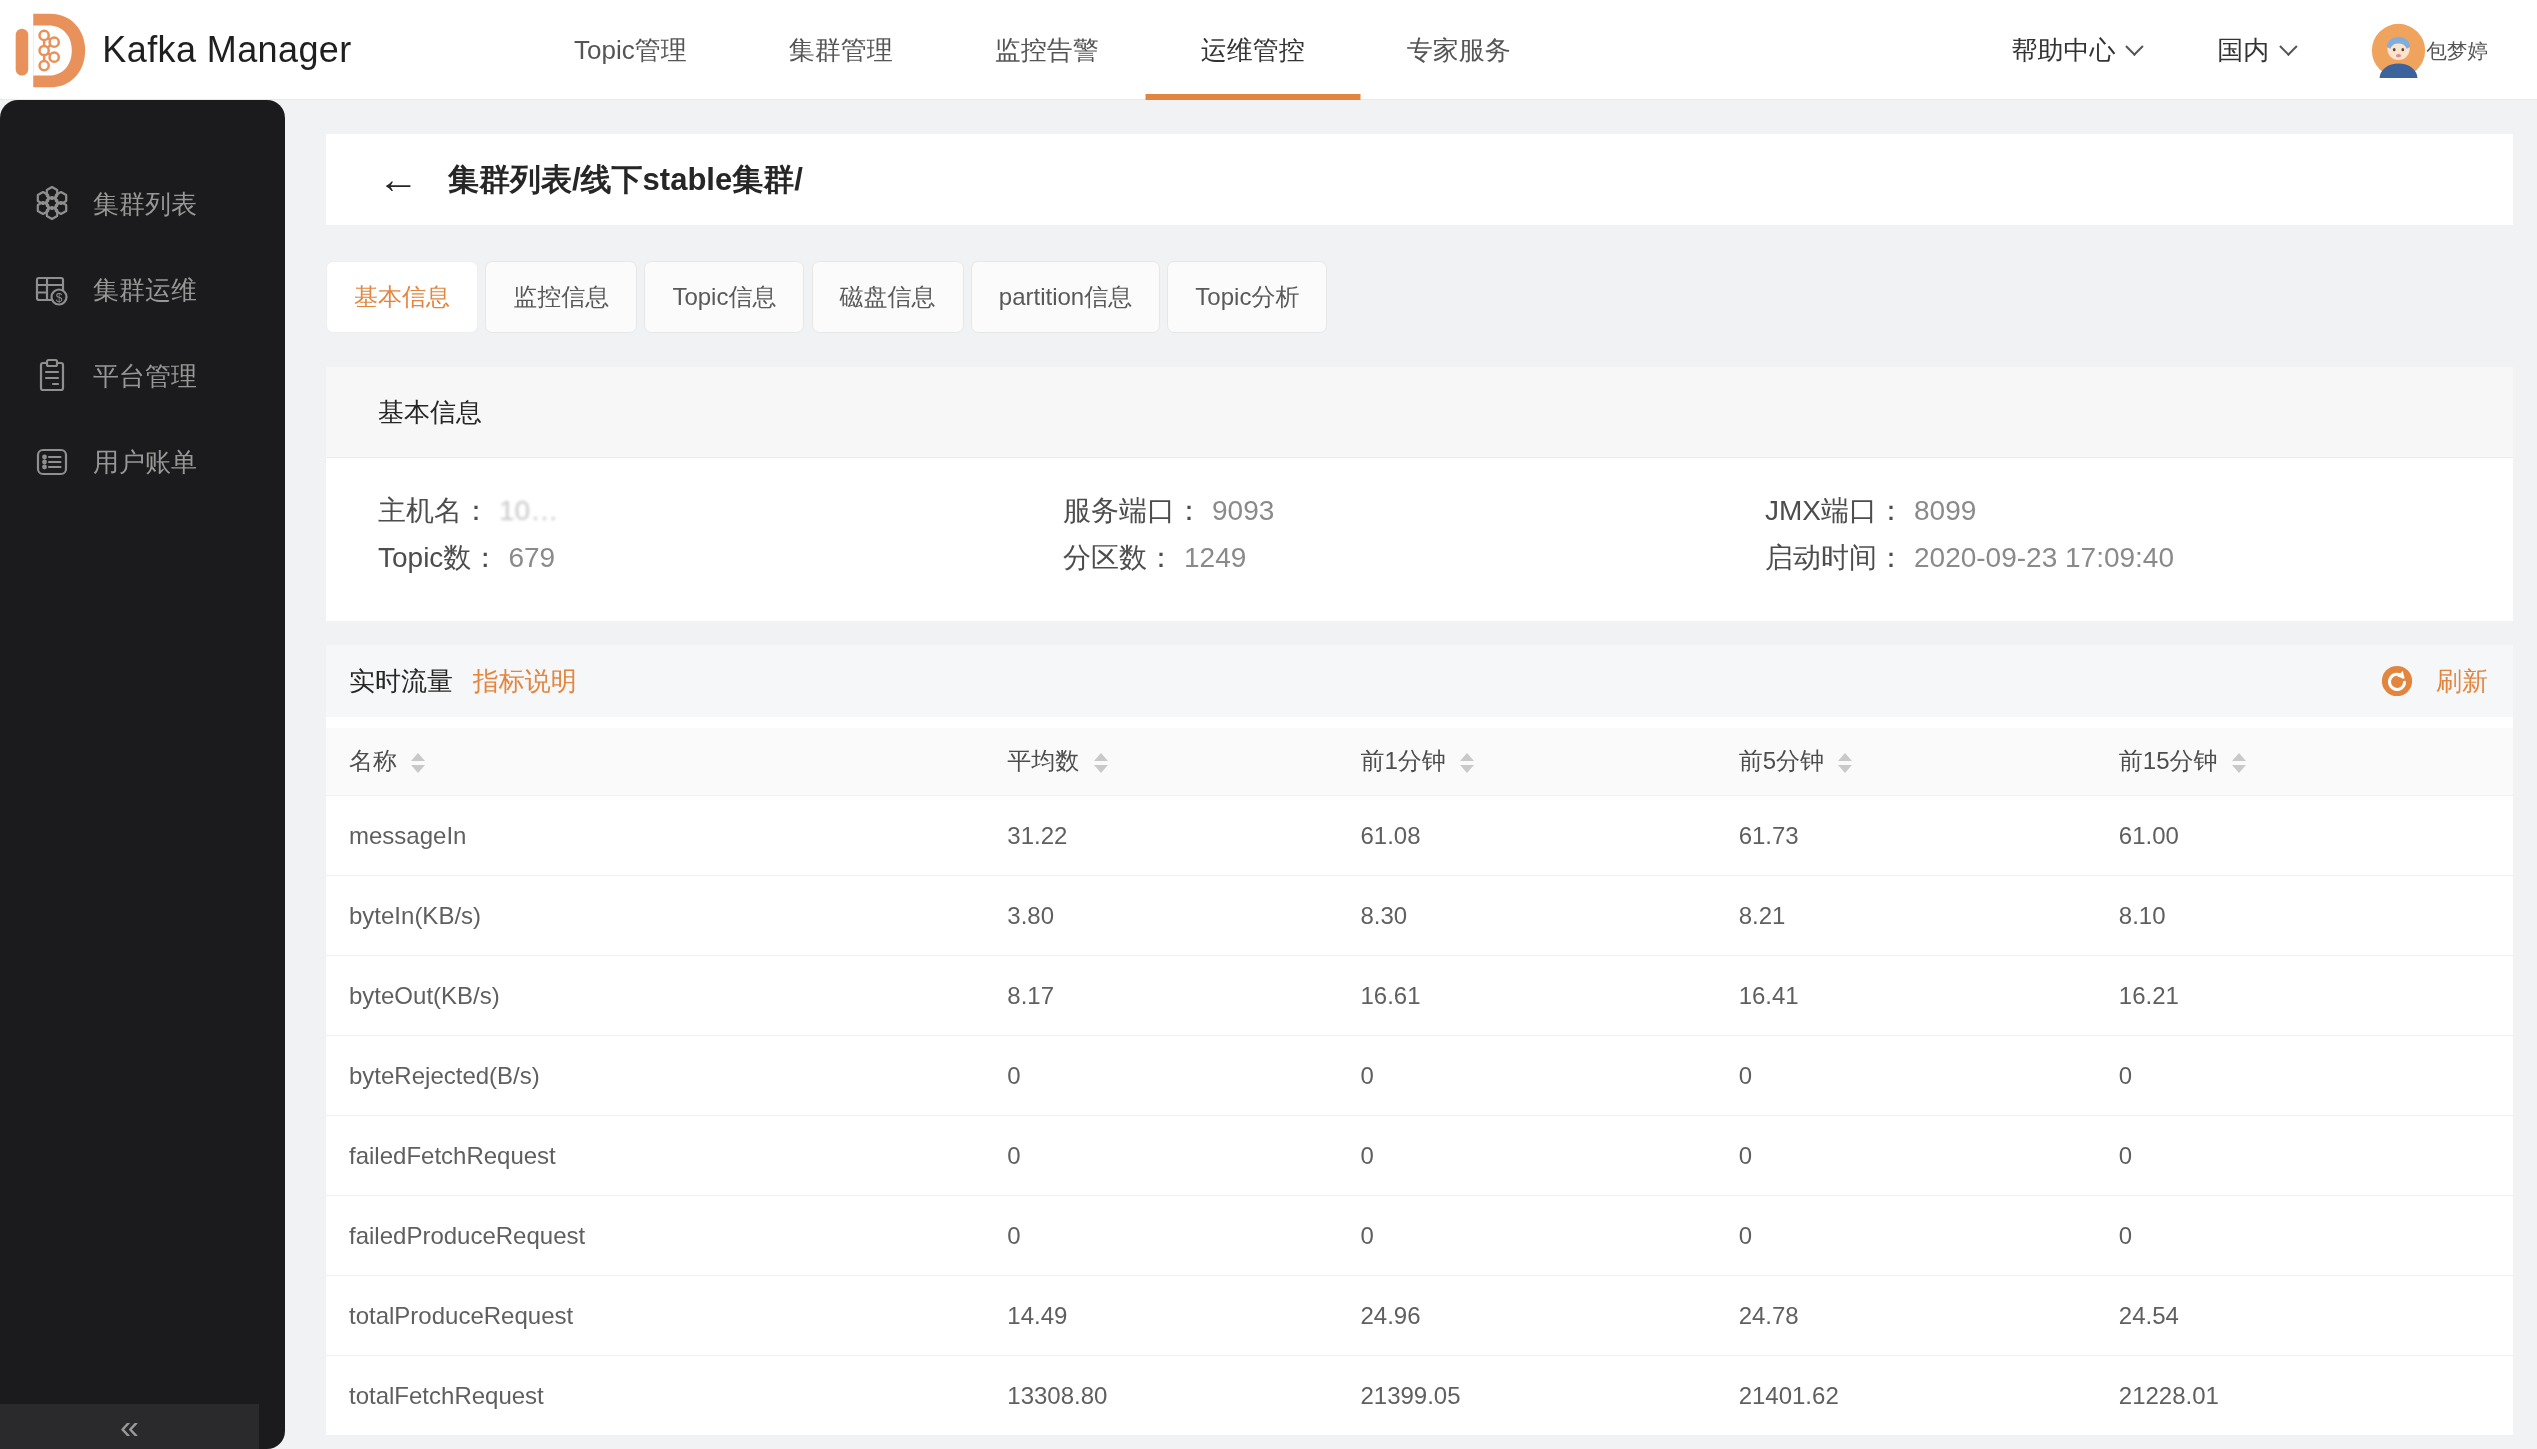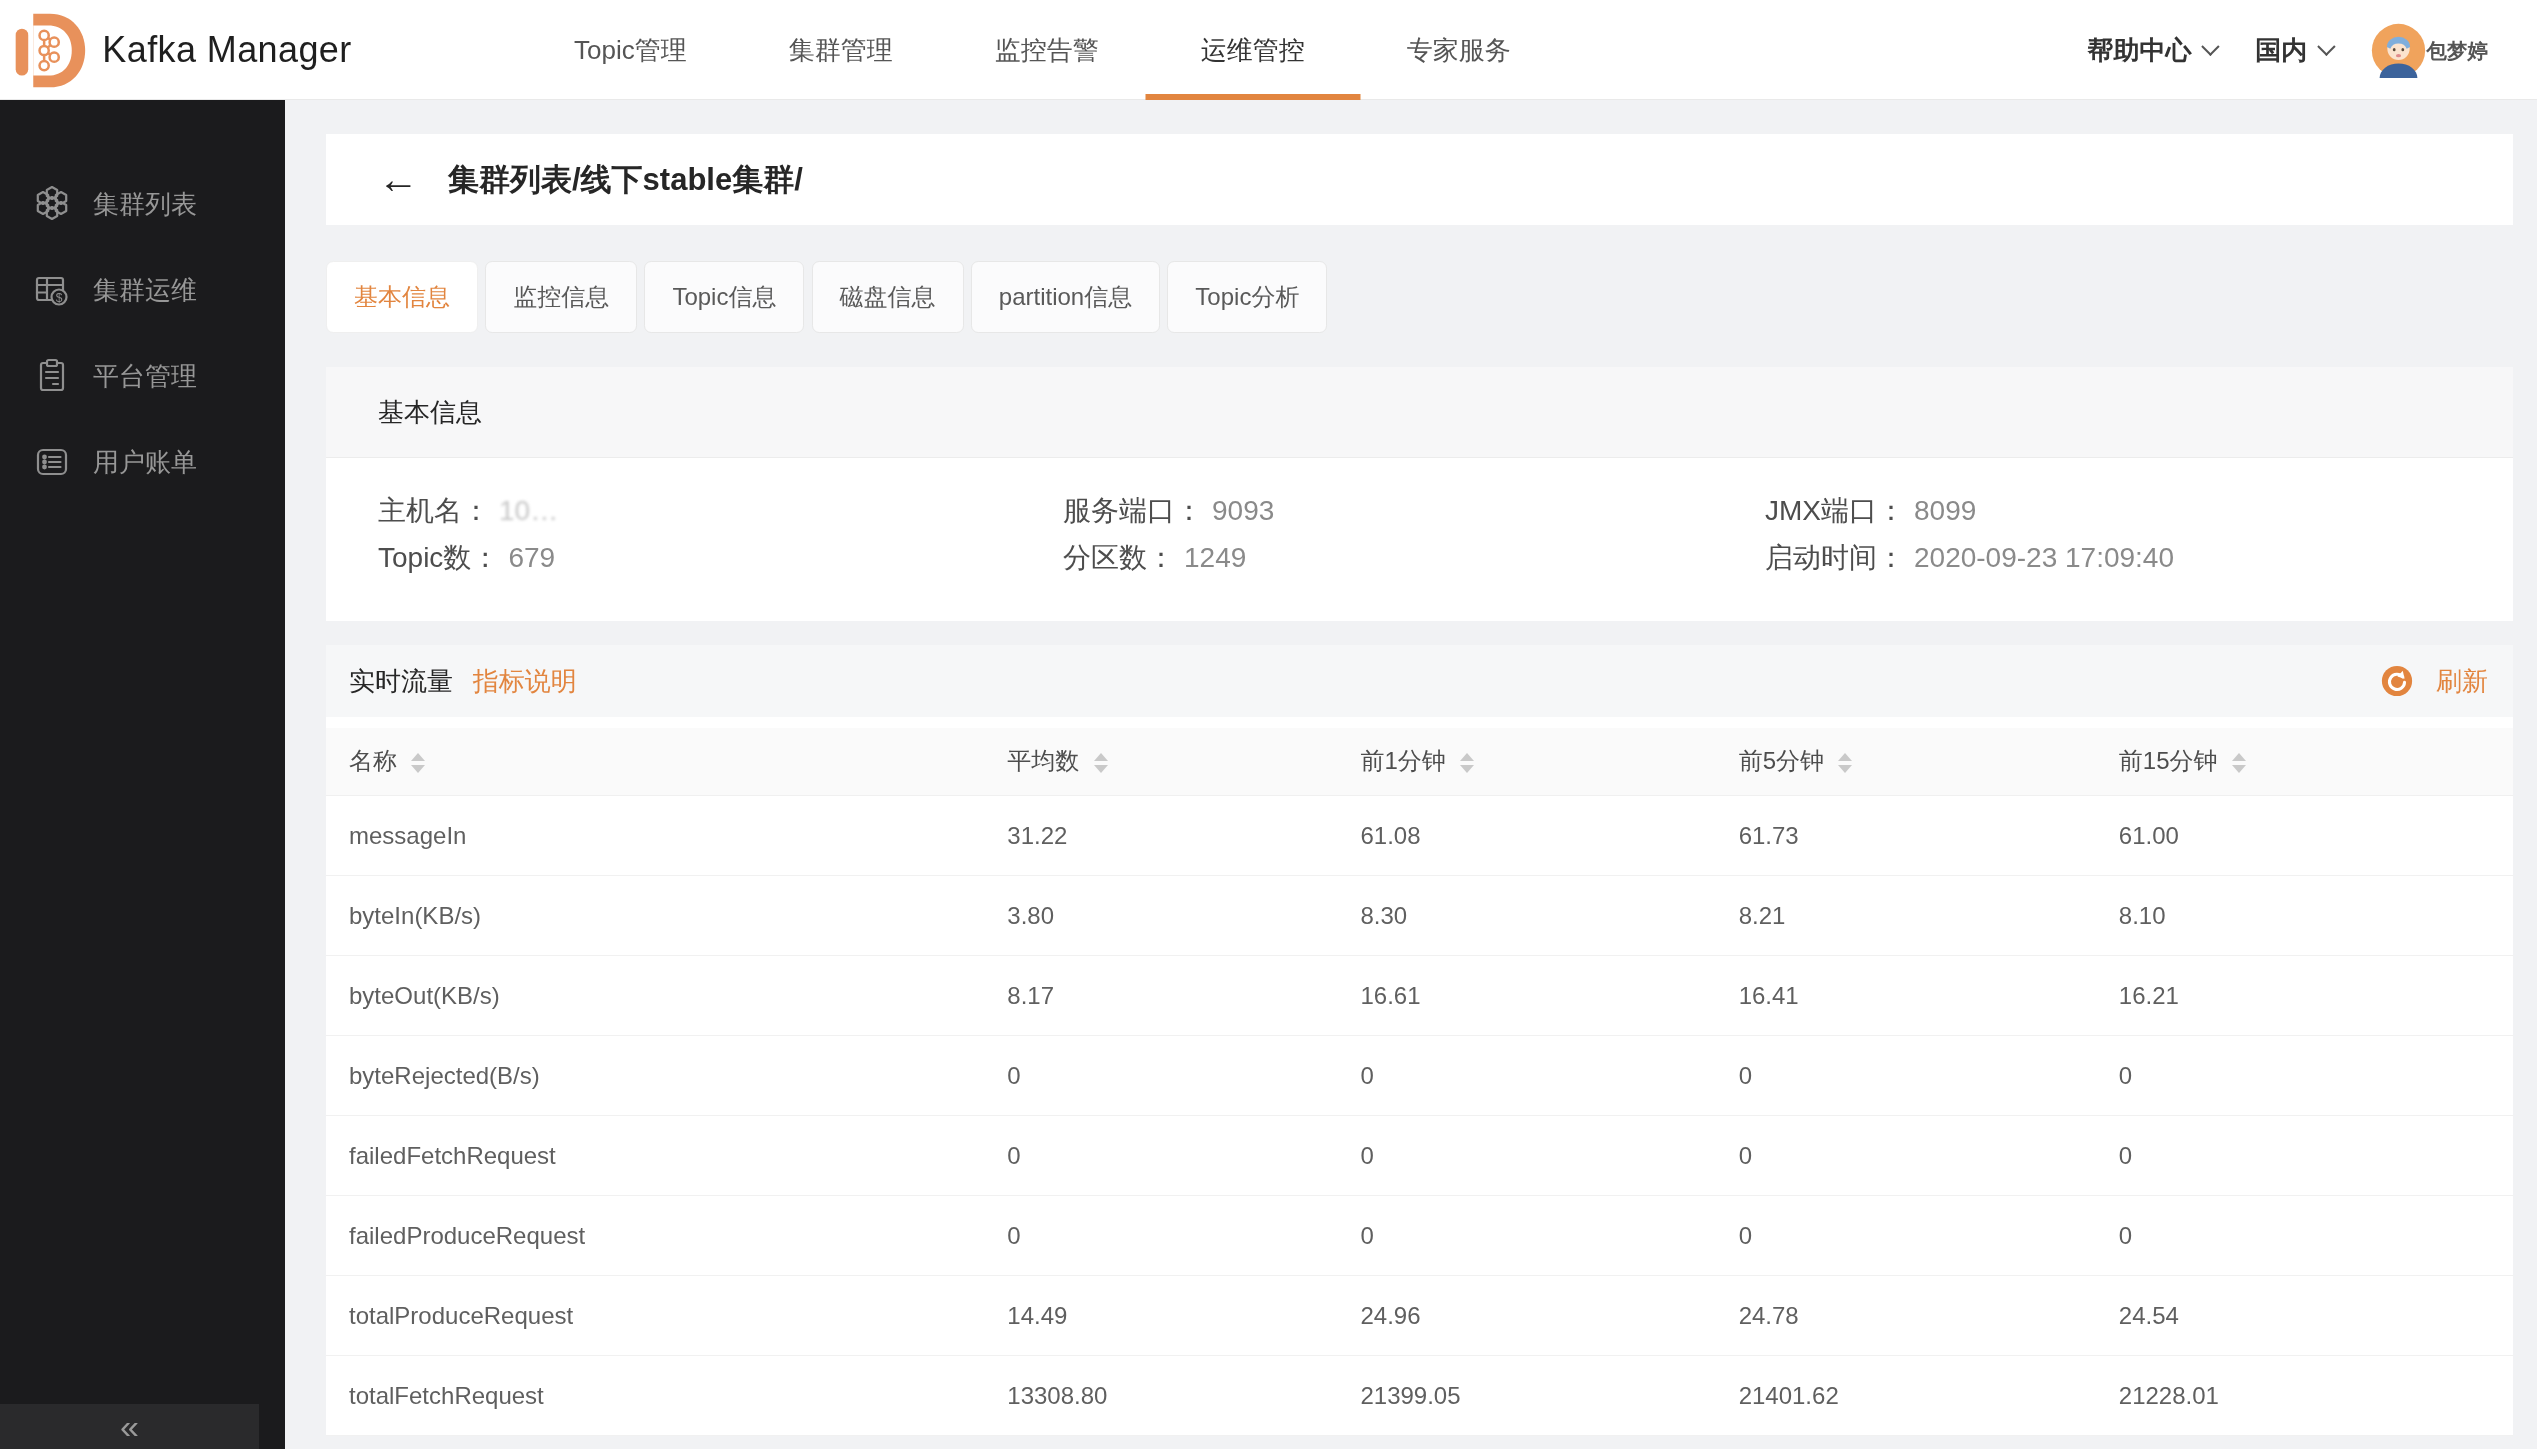--- a/index.html
+++ b/index.html
@@ -12,28 +12,28 @@
   .navbar { position:absolute; top:0; left:0; width:2538px; height:100px;
     background:#fff; border-bottom:0.9px solid #e9e9e9; z-index:20; }
   .brand { position:absolute; left:14.3px; top:7.2px; height:86px; display:flex; align-items:center; gap:16px; }
   .brand-title { font-size:36px; font-weight:500; color:#1f1f1f; letter-spacing:0.4px; }
   .main-nav { position:absolute; left:523px; top:0; height:100px; display:flex; }
   .nav-item { position:relative; height:100px; display:flex; align-items:center;
     padding:0 51px; font-size:26px; color:#555; cursor:pointer; }
   .nav-item.active { color:#333; }
   .nav-underline { position:absolute; bottom:0; left:50%; transform:translateX(-50%);
     width:215px; height:6.3px; background:#E2853F; }
-  .nav-right { position:absolute; right:50px; top:0; height:100px; display:flex; align-items:center; gap:38px;font-weight:bold; }
+  .nav-right { position:absolute; right:50px; top:0; height:100px; display:flex; align-items:center; gap:76px; }
   .nav-link { display:flex; align-items:center; font-size:26px; color:#333; cursor:pointer; }
   .chev { display:inline-block; width:13.4px; height:13.4px; border-left:2.7px solid #555;
     border-bottom:2.7px solid #555; transform:rotate(-45deg); margin-left:12.5px; margin-top:-7.2px; }
   .user { display:flex; align-items:center; cursor:pointer; }
   .user-name { font-size:20.6px; color:#555; margin-top:1.8px; }
   
-  .sidebar { position:absolute; top:100px; left:0; width:285px; height:1349px; background:#1b1b1d; }
+  .sidebar { position:absolute; top:100px; left:0; width:285px; height:1349px; background:#1b1b1d;border-radius:18px; }
   .side-items { padding-top:79px; }
   .side-item { display:flex; align-items:center; gap:23px; padding-left:34px; height:50px;
     margin-bottom:36px; color:#979797; font-size:26px; cursor:pointer; }
   .side-item svg { width:36px; height:36px; flex:none; }
   .sidebar-footer { position:absolute; bottom:0; left:0; width:259px; height:45px;
     background:#2a2a2c; color:#9a9a9a; font-size:34px; display:flex;
     align-items:center; justify-content:center; cursor:pointer; }
   
   .main { position:absolute; left:285px; top:100px; width:2253px; height:1349px; }
   .content { margin:34px 25px 0 41px; width:2187px; }

